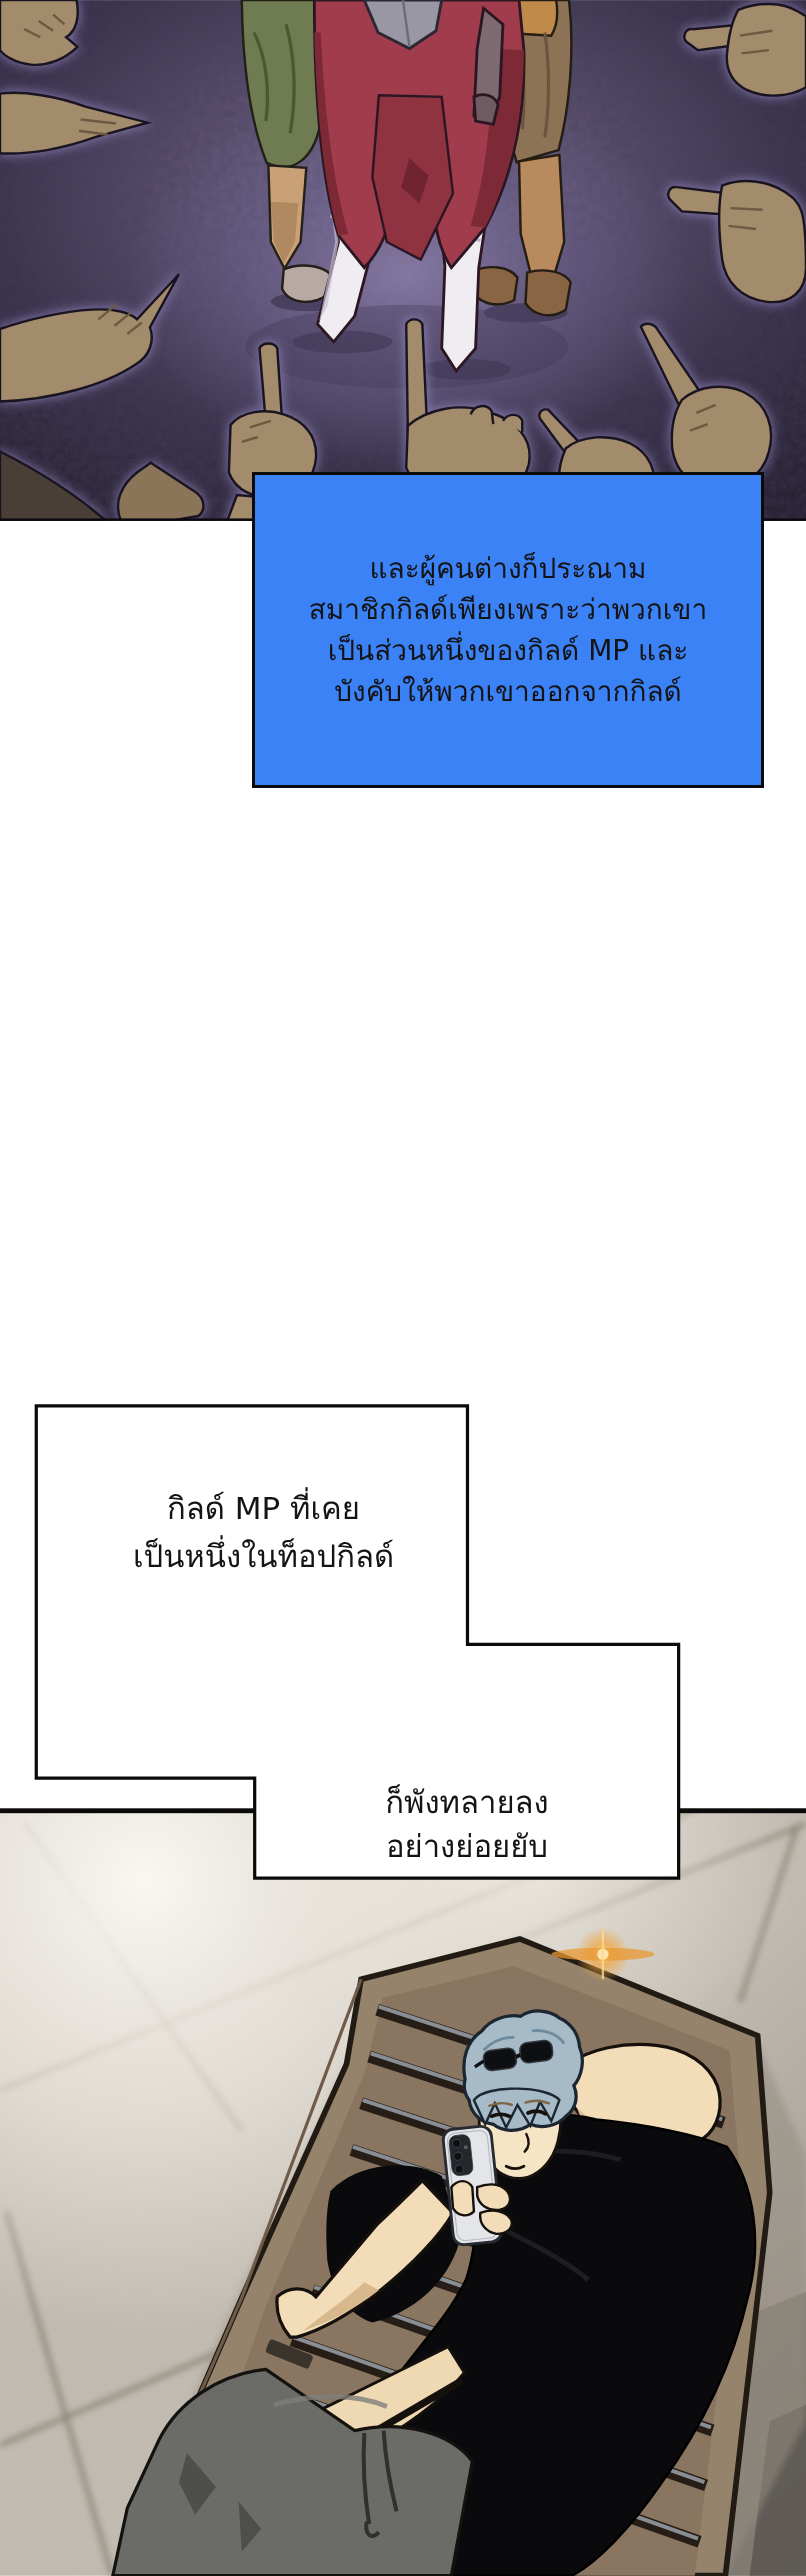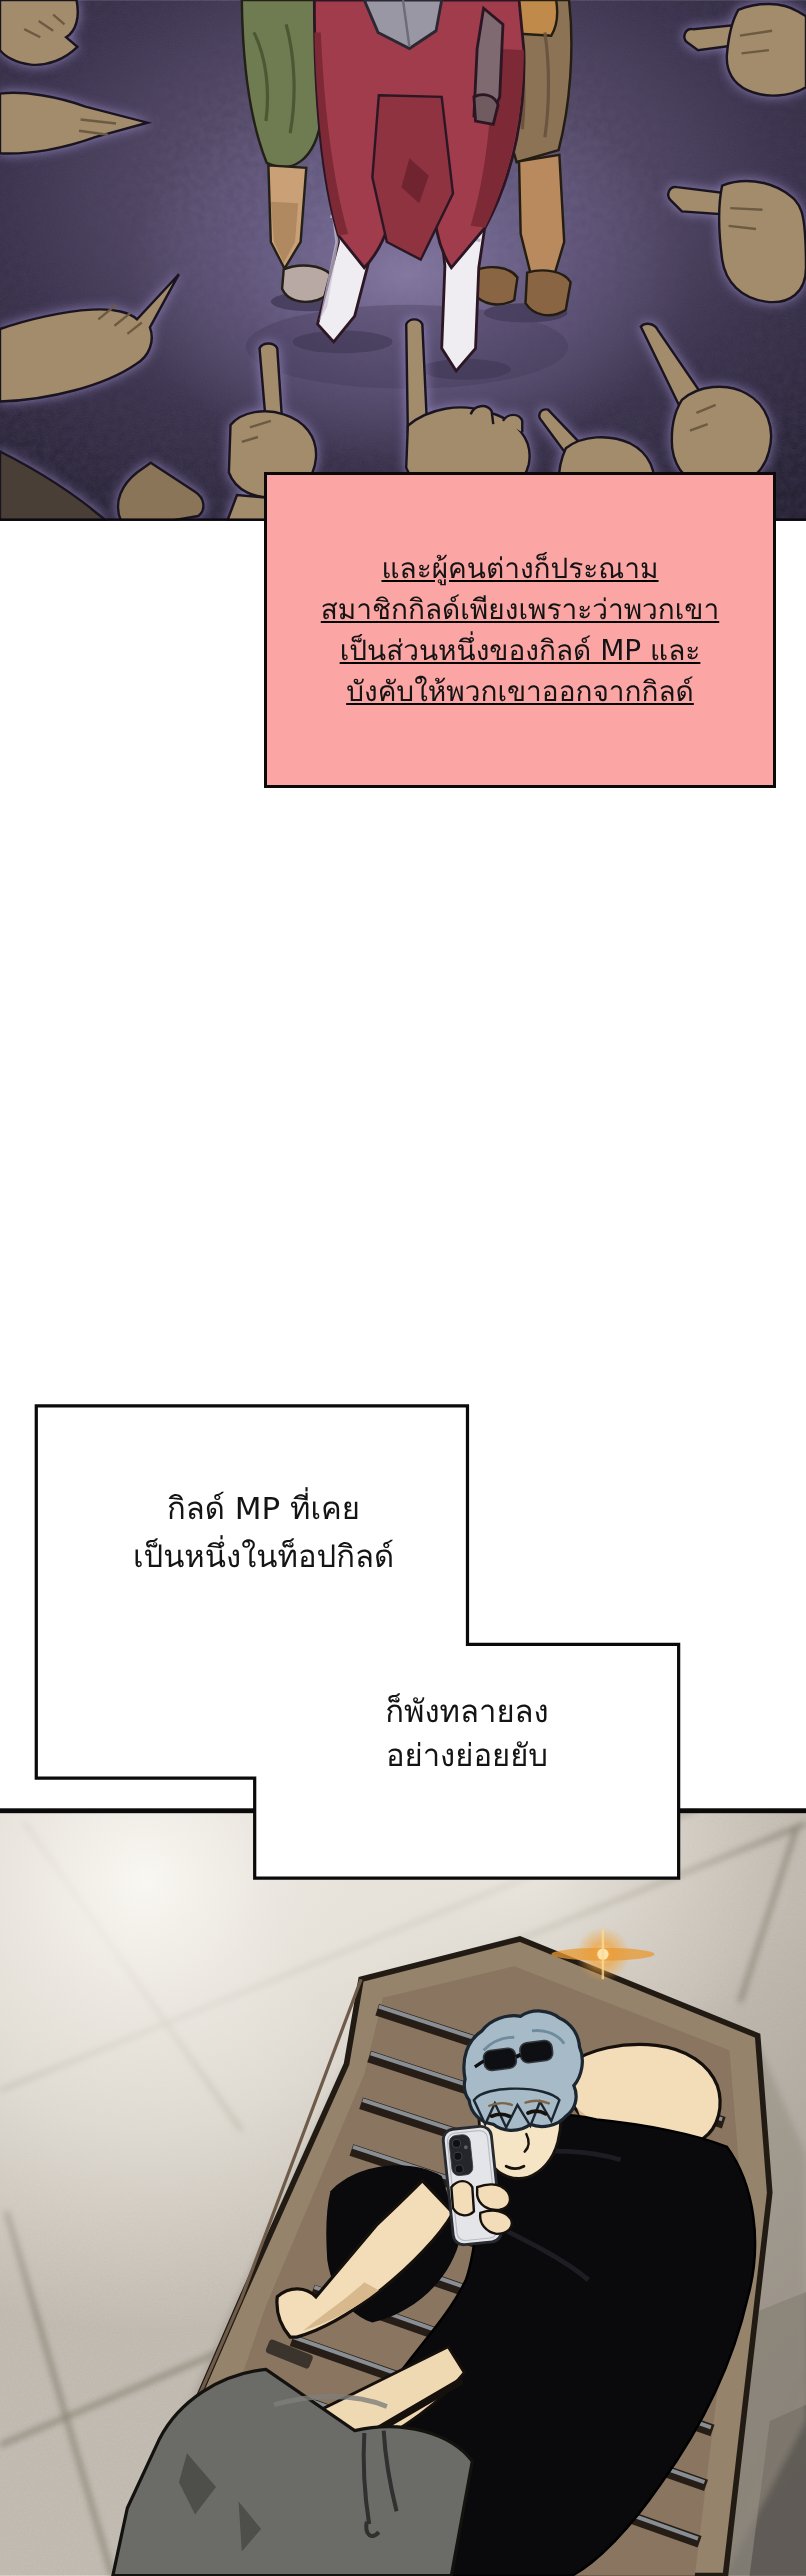--- a/index.html
+++ b/index.html
@@ -1,28 +1,28 @@
 <!DOCTYPE html>
 <html style="font-size:13px"><head>
 <meta charset="utf-8">
 <style>
   html,body{margin:0;padding:0;background:#ffffff;}
   body{width:806px;height:2576px;position:relative;overflow:hidden;
        font-family:"DejaVu Sans","Liberation Sans",sans-serif;}
   .abs{position:absolute;}
   .narr-text{color:#141414;text-align:center;white-space:pre-line;
              display:flex;align-items:center;justify-content:center;}
-  #box1{left:264px;top:472px;width:506px;height:310px;background:#fca5a5;
-        border:3.2px solid #0a0a0a;z-index:5;text-decoration:underline;}
+  #box1{left:252px;top:472px;width:506px;height:310px;background:#3b82f6;
+        border:3.2px solid #0a0a0a;z-index:5;}
   #box1 .narr-text{width:100%;height:100%;font-size:28px;line-height:41px;}
   #boxes23{left:0;top:1401px;z-index:5;}
   #box2text{left:36px;top:1406px;width:431px;height:372px;z-index:6;
             font-size:31px;line-height:48px;padding-bottom:0;margin-left:12px;}
   #box2text .inner{padding-bottom:121px;}
-  #box3text{left:255px;top:1622px;width:424px;height:234px;z-index:6;
+  #box3text{left:255px;top:1713px;width:424px;height:234px;z-index:6;
             font-size:31px;line-height:44px;}
   #box3text .inner{padding-bottom:11.3px;}
   .flexc{display:flex;align-items:center;justify-content:center;}
   #panel1{left:0;top:0;z-index:1;}
   #panelPhoto{left:0;top:1808px;z-index:1;}
   svg{display:block;}
 </style>
 </head>
 <body>
 

